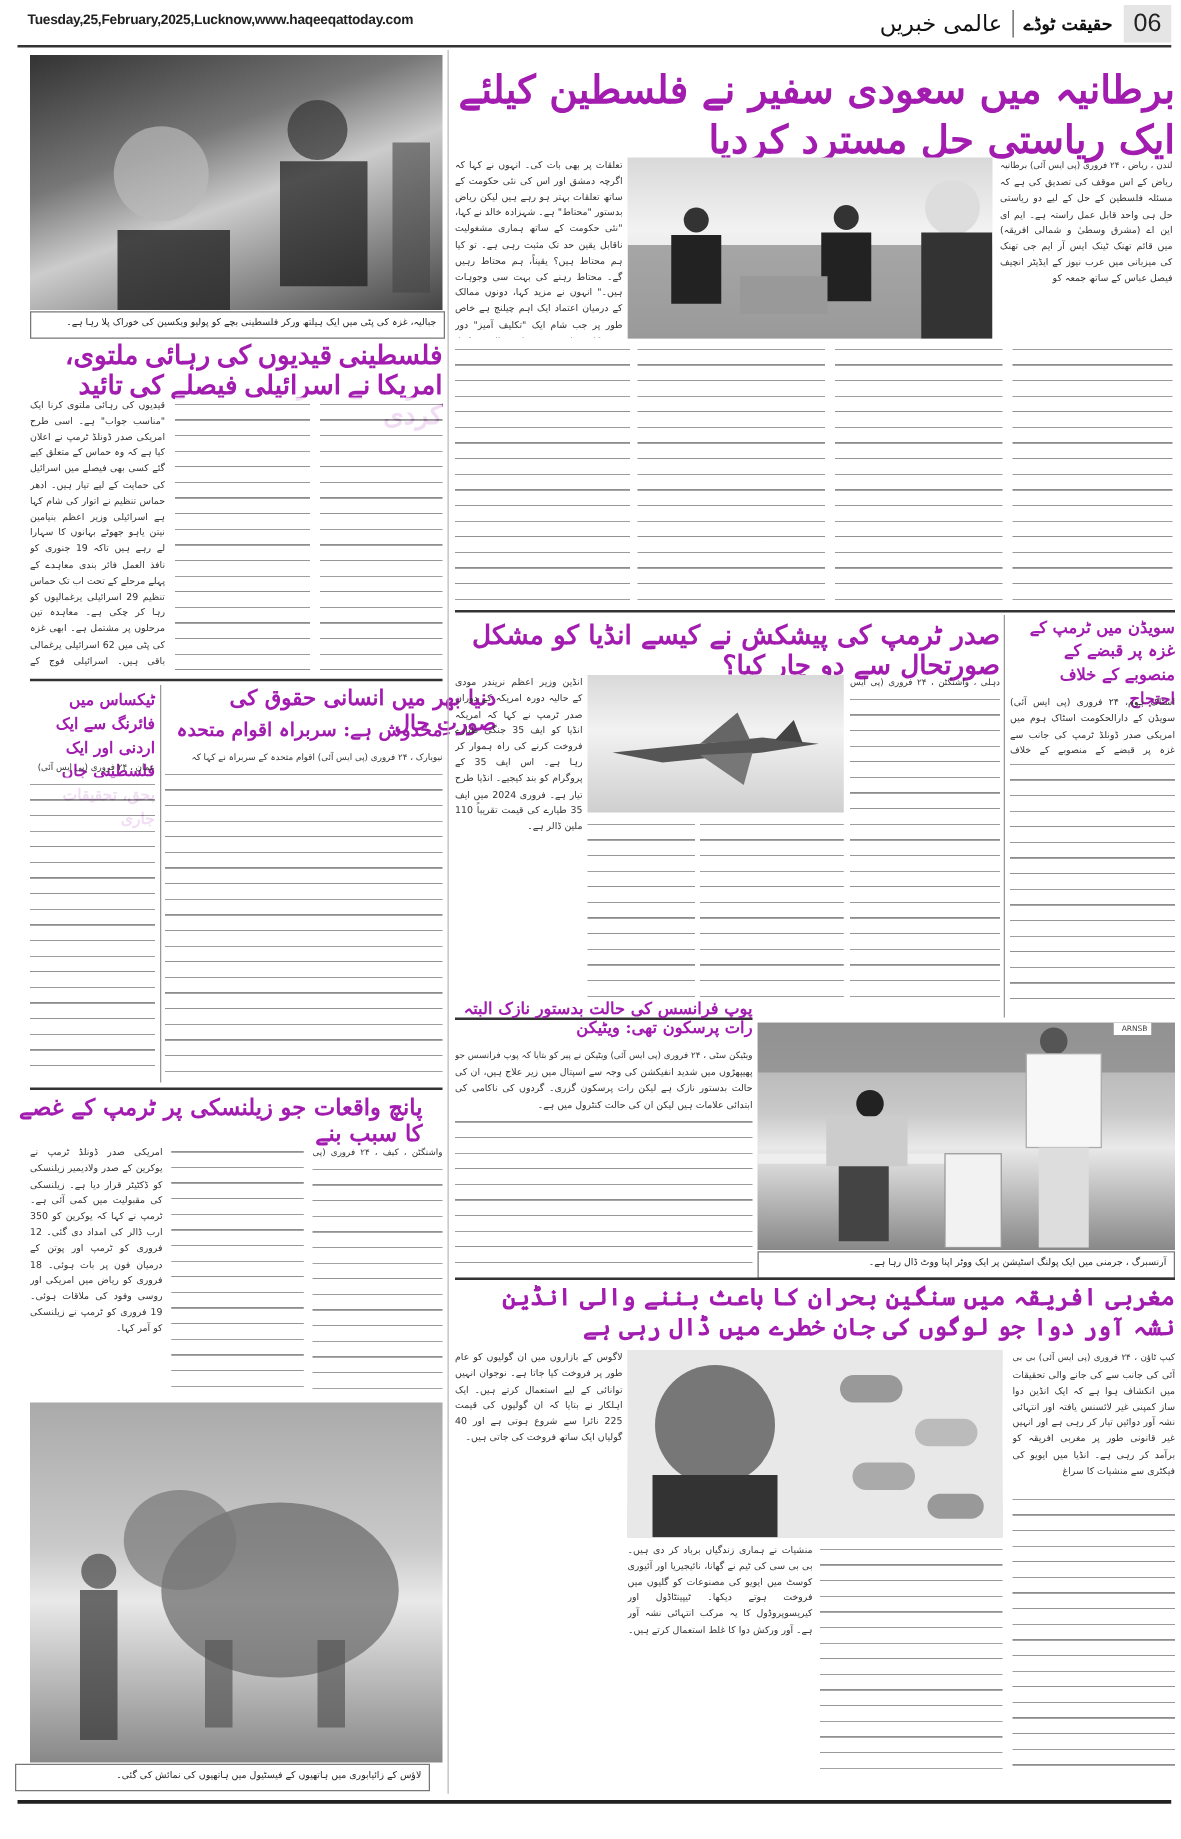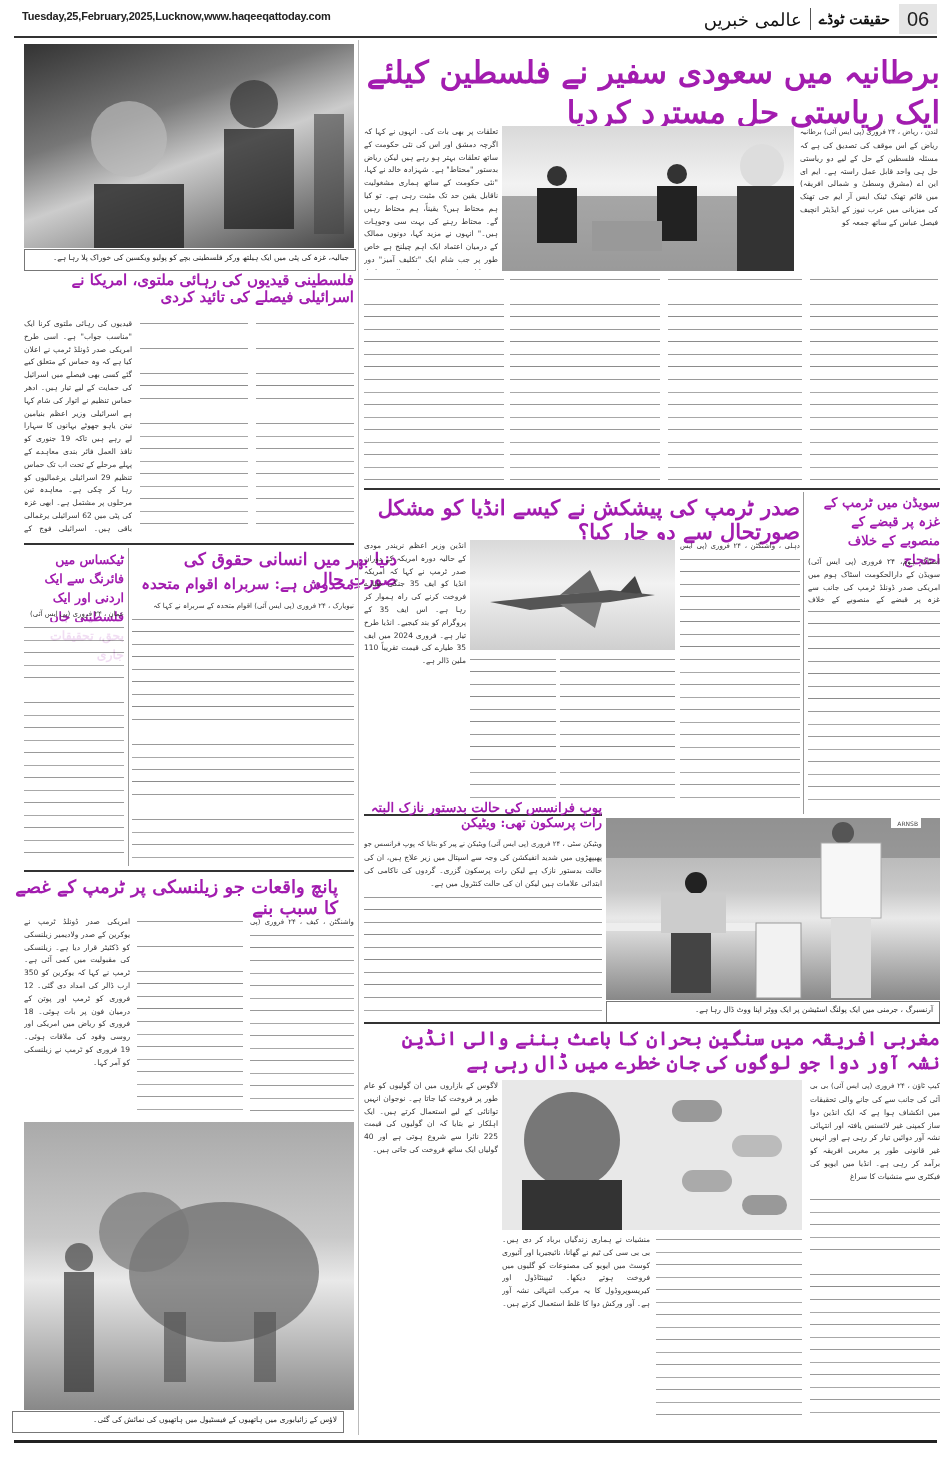--- a/index.html
+++ b/index.html
@@ -43,21 +43,21 @@
     <rect x="0" y="0" width="330" height="204" fill="none"></rect>
     <circle cx="105" cy="95" r="38" fill="#bbb" opacity="0.7"></circle>
     <rect x="70" y="140" width="90" height="64" fill="#222" opacity="0.8"></rect>
     <circle cx="230" cy="60" r="24" fill="#333" opacity="0.7"></circle>
     <rect x="200" y="85" width="70" height="100" fill="#1a1a1a" opacity="0.7"></rect>
     <rect x="290" y="70" width="30" height="120" fill="#444" opacity="0.6"></rect>
   </svg>
 </div>
 <div class="abs caption" style="left:24px; top:249px; width:318px; height:14px;">جبالیہ، غزہ کی پٹی میں ایک ہیلتھ ورکر فلسطینی بچے کو پولیو ویکسین کی خوراک پلا رہا ہے۔</div>
 
-<div class="abs headline" style="left:24px; top:272px; width:330px; font-size:15px;">فلسطینی قیدیوں کی رہائی ملتوی، امریکا نے اسرائیلی فیصلے کی تائید کردی</div>
+<div class="abs headline" style="left:24px; top:272px; width:330px; font-size:21px;font-family:Liberation Serif, serif;">فلسطینی قیدیوں کی رہائی ملتوی، امریکا نے اسرائیلی فیصلے کی تائید کردی</div>
 <div class="abs urdu body-text col-lines" style="left:256px; top:318px; width:98px; height:218px;"></div>
 <div class="abs urdu body-text col-lines" style="left:140px; top:318px; width:108px; height:218px;"></div>
 <div class="abs urdu body-text" style="left:24px; top:318px; width:108px; height:218px; font-size:7.5px; line-height:12.8px;">قیدیوں کی رہائی ملتوی کرنا ایک "مناسب جواب" ہے۔ اسی طرح امریکی صدر ڈونلڈ ٹرمپ نے اعلان کیا ہے کہ وہ حماس کے متعلق کیے گئے کسی بھی فیصلے میں اسرائیل کی حمایت کے لیے تیار ہیں۔ ادھر حماس تنظیم نے اتوار کی شام کہا ہے اسرائیلی وزیر اعظم بنیامین نیتن یاہو جھوٹے بہانوں کا سہارا لے رہے ہیں تاکہ 19 جنوری کو نافذ العمل فائر بندی معاہدے کے پہلے مرحلے کے تحت اب تک حماس تنظیم 29 اسرائیلی یرغمالیوں کو رہا کر چکی ہے۔ معاہدہ تین مرحلوں پر مشتمل ہے۔ ابھی غزہ کی پٹی میں 62 اسرائیلی یرغمالی باقی ہیں۔ اسرائیلی فوج کے مطابق ان میں 35 مر چکے ہیں۔</div>
 
 <div class="abs hline" style="left:24px; top:543px; width:330px; background:#333; height:2px;"></div>
 
 <div class="abs headline" style="left:132px; top:550px; width:222px; font-size:17px;margin-left:43px;">دنیا بھر میں انسانی حقوق کی صورتِ حال</div>
 <div class="abs headline" style="left:132px; top:576px; width:222px; font-size:15px;">مخدوش ہے: سربراہ اقوام متحدہ</div>
 <div class="abs urdu body-text" style="left:132px; top:600px; width:222px; height:14px; font-size:7px;">نیویارک ، ۲۴ فروری (پی ایس آئی) اقوام متحدہ کے سربراہ نے کہا کہ</div>
 <div class="abs urdu body-text col-lines" style="left:132px; top:614px; width:222px; height:250px;"></div>

